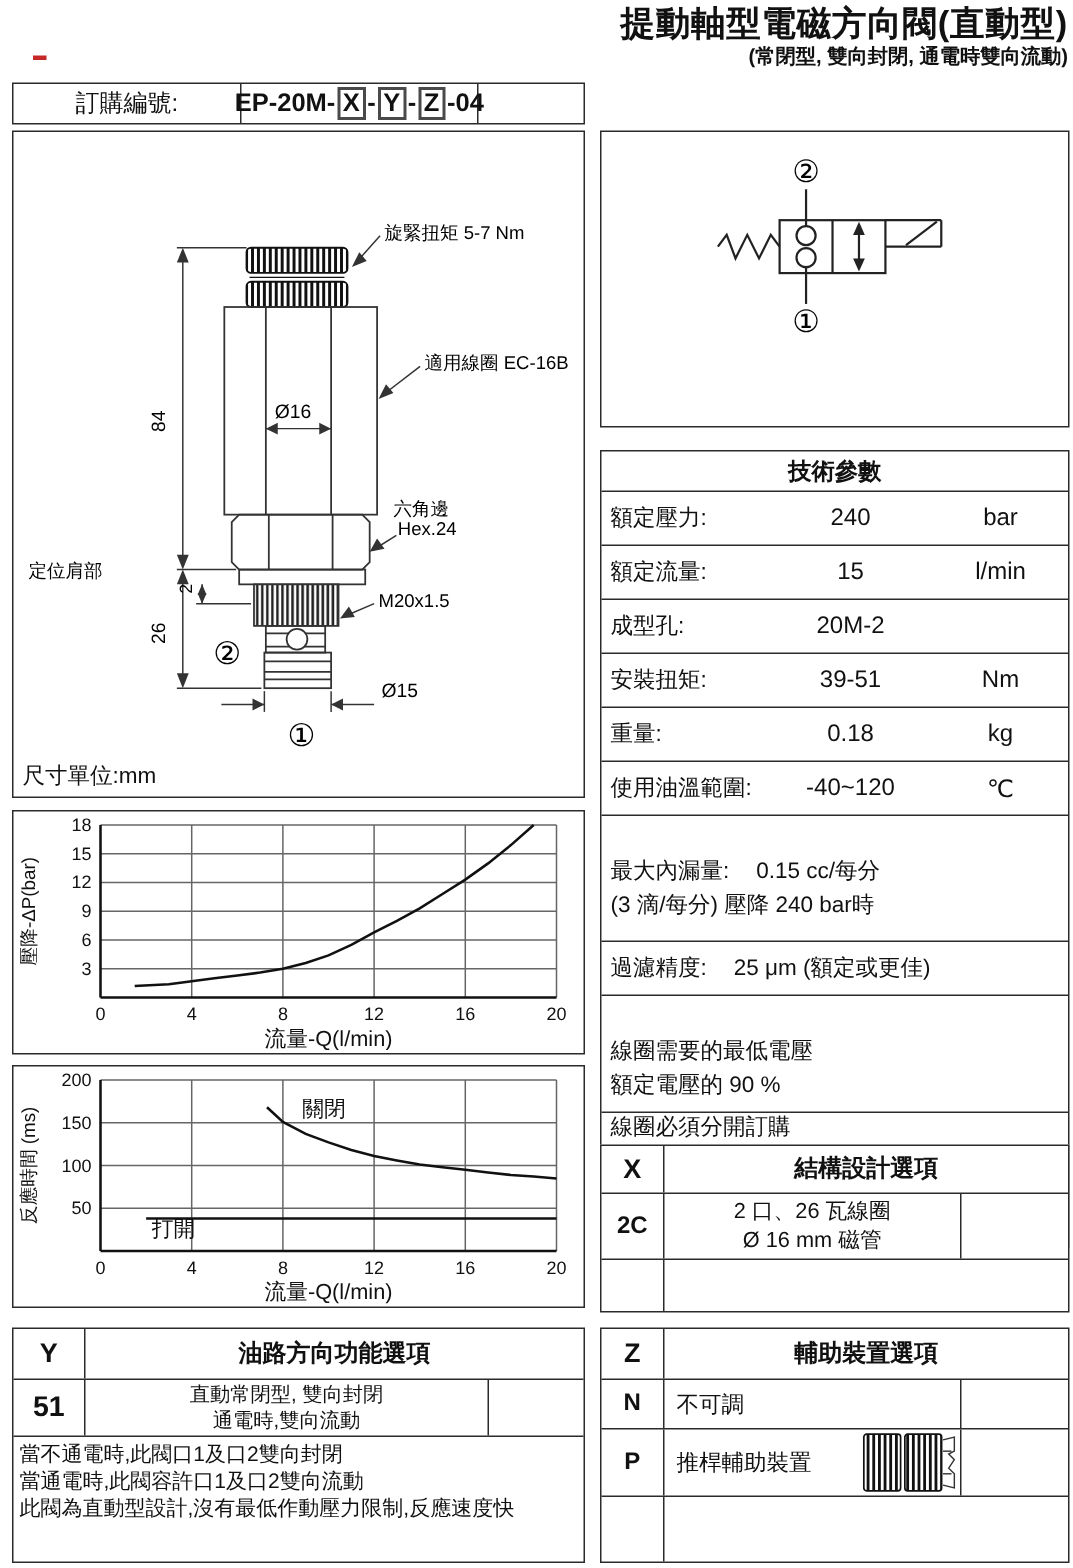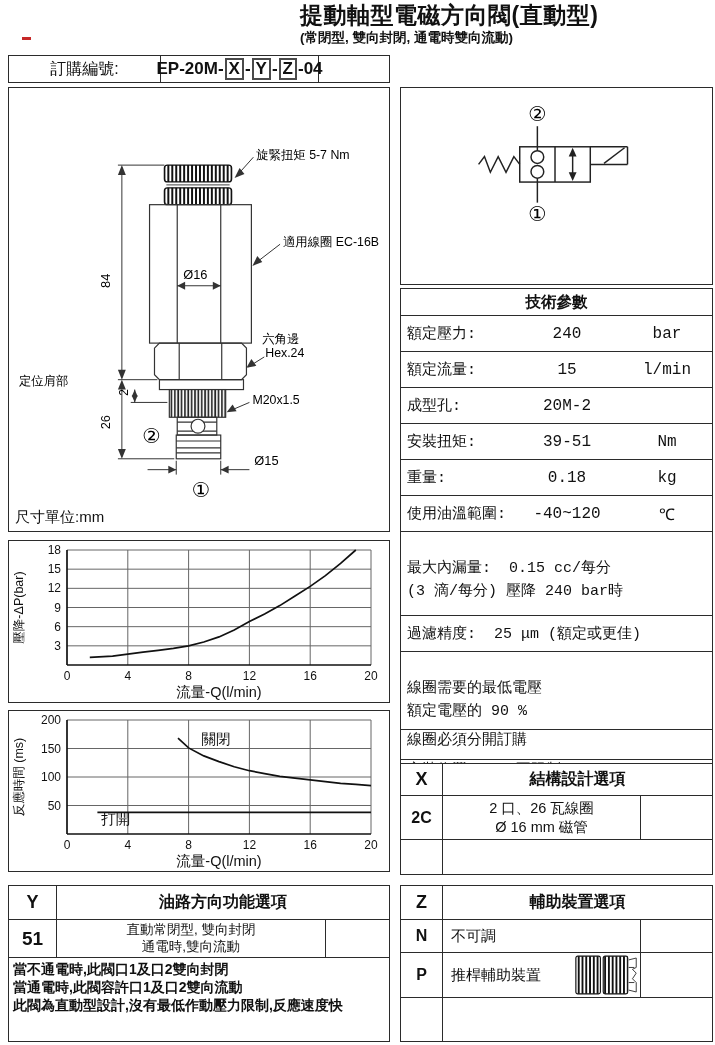--- a/index.html
+++ b/index.html
@@ -3,36 +3,36 @@
 <meta charset="utf-8">
 <style>
   html,body{margin:0;padding:0;}
   body{
     width:715px;height:1045px;position:relative;background:#fff;
     font-family:"Liberation Sans","DejaVu Sans",sans-serif;color:#111;
     overflow:hidden;
   }
   .panel{position:absolute;border:1.7px solid #2b2b2b;background:#fff;box-sizing:border-box;}
   
-  .title-block{position:absolute;left:300px;top:3px;width:412px;line-height:1.12;}
+  .title-block{position:absolute;left:300px;top:3px;width:412px;text-align:right;line-height:1.12;}
   .title-main{font-size:23px;font-weight:bold;letter-spacing:0.5px;}
   .title-sub{font-size:13.5px;font-weight:bold;margin-top:1px;}
   .red-mark{position:absolute;left:22px;top:37px;width:9px;height:3px;background:#c62828;}
   
   .order-box{left:8px;top:55px;width:382px;height:28px;display:flex;align-items:stretch;}
   .order-label{width:152px;display:flex;align-items:center;justify-content:center;font-size:16px;border-right:1.5px solid #2b2b2b;box-sizing:border-box;}
   .order-part{width:158px;display:flex;align-items:center;justify-content:center;font-size:17px;font-weight:bold;border-right:1.5px solid #2b2b2b;box-sizing:border-box;white-space:nowrap;}
   .order-empty{flex:1;}
   .code-box{display:inline-block;border:2px solid #4a4a4a;padding:0 2px;margin:0 1px;line-height:1.05;}
   
   .drawing-box{left:8px;top:87px;width:382px;height:445px;}
   .unit-note{position:absolute;left:6px;bottom:4px;font-size:15px;}
   .symbol-box{left:400px;top:87px;width:313px;height:198px;}
   
-  .tech-box{left:400px;top:288px;width:313px;height:532px;font-size:15px;font-family:Liberation Mono, monospace;}
+  .tech-box{left:400px;top:300px;width:313px;height:532px;font-size:15px;}
   .t-head{height:27px;display:flex;align-items:center;justify-content:center;font-weight:bold;font-size:15.5px;border-bottom:1.5px solid #2b2b2b;box-sizing:border-box;}
   .t-row{height:36px;display:grid;grid-template-columns:105px 110px 1fr;align-items:center;border-bottom:1.5px solid #2b2b2b;box-sizing:border-box;padding-left:6px;}
   .t-val{text-align:center;font-size:16px;}
   .t-unit{text-align:center;font-size:16px;}
   .t-block{border-bottom:1.5px solid #2b2b2b;box-sizing:border-box;padding:5px 0 0 6px;line-height:1.55;margin-top:20px;}
   .t-leak{height:64px;}
   .t-filter{height:36px;display:flex;align-items:center;padding:0 0 0 6px;border-bottom:1.5px solid #2b2b2b;box-sizing:border-box;}
   .t-coilv{height:58px;}
   .t-coilorder{height:30px;display:flex;padding-left:6px;border-bottom:1.5px solid #2b2b2b;box-sizing:border-box;}
   .t-mount{height:24px;display:flex;padding-left:6px;box-sizing:border-box;}
@@ -42,21 +42,21 @@
   .chart1-box{left:8px;top:540px;width:382px;height:163px;}
   .chart2-box{left:8px;top:710px;width:382px;height:162px;}
   
   .opt-head{display:flex;border-bottom:1.5px solid #2b2b2b;box-sizing:border-box;}
   .opt-code{display:flex;align-items:center;justify-content:center;font-weight:bold;border-right:1.5px solid #2b2b2b;box-sizing:border-box;}
   .opt-title{flex:1;display:flex;align-items:center;justify-content:center;font-weight:bold;font-size:16px;}
   .opty-box{left:8px;top:885px;width:382px;height:157px;display:flex;flex-direction:column;}
   .opty-head{height:34px;}
   .opty-row{height:38px;display:flex;border-bottom:1.5px solid #2b2b2b;box-sizing:border-box;}
   .opty-desc{width:269px;display:flex;flex-direction:column;align-items:center;justify-content:center;font-size:13.5px;line-height:1.25;border-right:1.5px solid #2b2b2b;box-sizing:border-box;}
-  .opty-notes{flex:1;padding:2px 4px;font-size:14px;line-height:1.3;font-weight:bold;}
+  .opty-notes{flex:1;padding:2px 4px;font-size:14px;line-height:1.3;}
   .w48{width:48px;font-size:18px;}
   .opt-code-cell{width:48px;display:flex;align-items:center;justify-content:center;font-weight:bold;font-size:19px;border-right:1.5px solid #2b2b2b;box-sizing:border-box;}
   .optx-box{left:400px;top:763px;width:313px;height:112px;display:flex;flex-direction:column;}
   .optx-head{height:32px;}
   .w42{width:42px;font-size:18px;}
   .optx-row{height:44px;display:flex;border-bottom:1.5px solid #2b2b2b;box-sizing:border-box;}
   .optx-code{width:42px;display:flex;align-items:center;justify-content:center;font-weight:bold;font-size:16px;border-right:1.5px solid #2b2b2b;box-sizing:border-box;}
   .optx-desc{width:198px;display:flex;flex-direction:column;align-items:center;justify-content:center;font-size:14.5px;line-height:1.25;border-right:1.5px solid #2b2b2b;box-sizing:border-box;}
   .opt-fill{flex:1;display:flex;}
   .opt-fill .leftcol{width:42px;border-right:1.5px solid #2b2b2b;box-sizing:border-box;}

